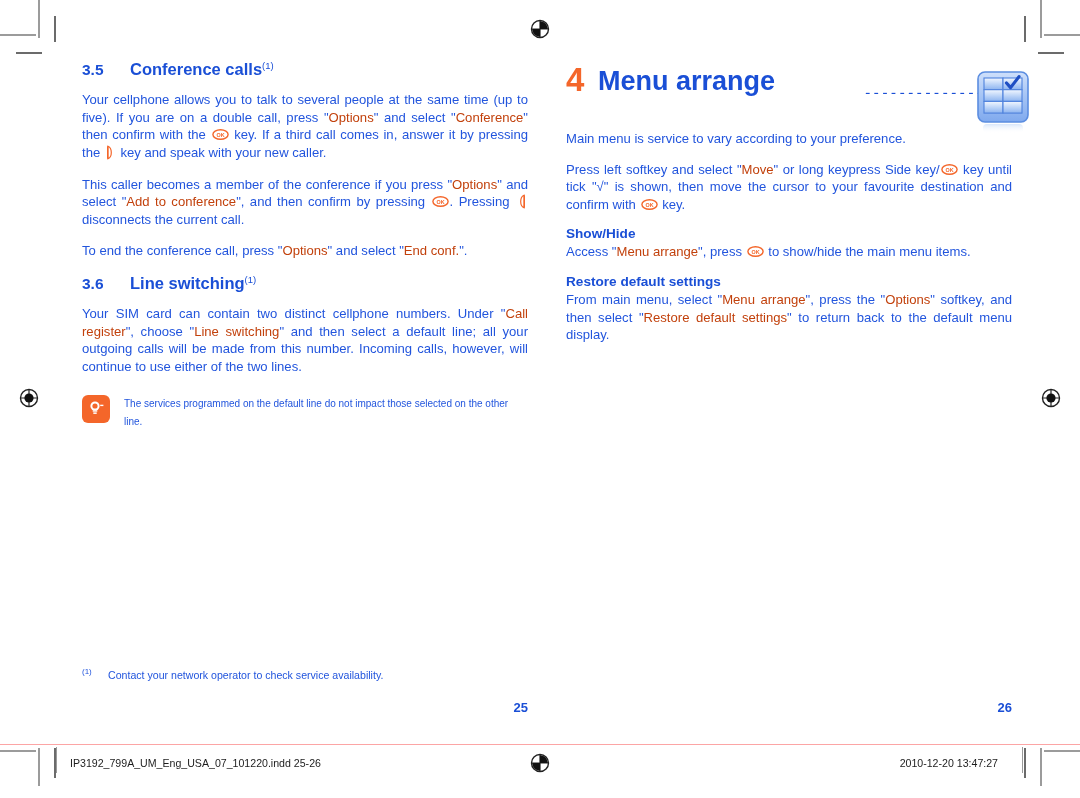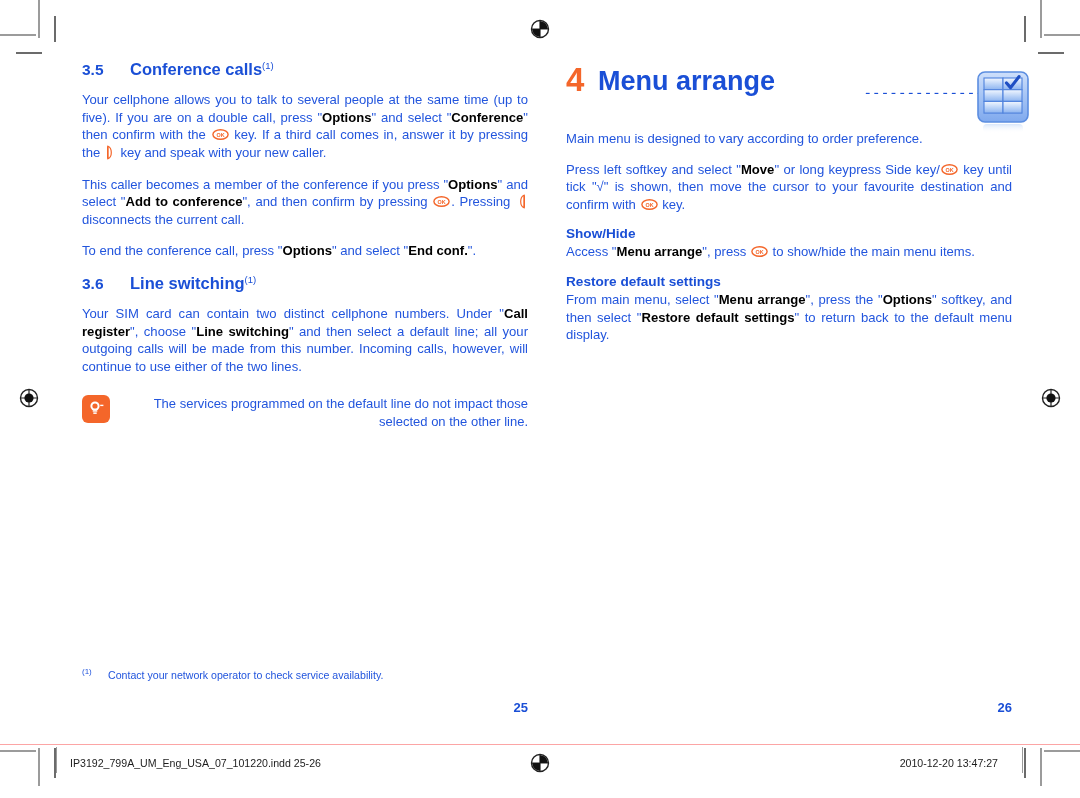--- a/index.html
+++ b/index.html
@@ -57,21 +57,21 @@
 
   p.body {
     color: #2255dd;
     font-size: 13.1px;
     line-height: 17.6px;
     margin: 0 0 14px 0;
     text-align: justify;
     text-justify: inter-word;
   }
   p.body.last { margin-bottom: 0; }
-  p.body b { font-weight: bold; color: #000000; }
+  p.body b { font-weight: normal; color: #c2410c; }
 
   
   .chapter {
     position: relative;
     height: 56px;
     margin: 0 0 14px 0;
   }
   .chapter .cnum {
     position: absolute;
     left: 0; top: 0;
@@ -158,23 +158,22 @@
     width: 28px;
     height: 28px;
     border-radius: 6px;
     background: #f4662a;
     margin-right: 14px;
     position: relative;
   }
   .tip-icon svg { position:absolute; left:5px; top:4px; }
   .tip-text {
     color: #2255dd;
-    font-size: 13px;
+    font-size: 10px;
     line-height: 17.6px;
-    text-align: right;
   }
 
   
   .footnote {
     position: absolute;
     left: 82px;
     top: 665px;
     width: 446px;
     color: #2255dd;
     font-size: 10.6px;
@@ -360,21 +359,21 @@
             <rect x="29" y="19.7" width="19" height="11.7" fill="url(#gCell)"></rect>
             <rect x="10" y="31.4" width="19" height="11.7" fill="url(#gCell)"></rect>
             <rect x="29" y="31.4" width="19" height="11.7" fill="url(#gCell)"></rect>
           </g>
           <path d="M32.5 13 L36.6 17.6 L45 6.6" fill="none" stroke="#1f4fc4" stroke-width="3.2" stroke-linecap="round" stroke-linejoin="round"></path>
           <rect x="9" y="54" width="40" height="9" rx="4" fill="url(#gRef)"></rect>
         </svg>
       </span>
     </div>
 
-    <p class="intro">Main menu is designed to vary according to order preference.</p>
+    <p class="intro">Main menu is service to vary according to your preference.</p>
 
     <div class="block">
       <p class="body last">Press left softkey and select "<b>Move</b>" or long keypress Side key/<span class="key-ok"><svg width="17" height="11" viewBox="0 0 17 11">
               <ellipse cx="8.5" cy="5.5" rx="7.6" ry="4.8" fill="none" stroke="#f4662a" stroke-width="1.4"></ellipse>
               <text x="8.5" y="8" font-family="Liberation Sans, sans-serif" font-size="5.4" font-weight="bold" fill="#f4662a" text-anchor="middle">OK</text>
             </svg></span> key until tick "√" is shown, then move the cursor to your favourite destination and confirm with <span class="key-ok"><svg width="17" height="11" viewBox="0 0 17 11">
               <ellipse cx="8.5" cy="5.5" rx="7.6" ry="4.8" fill="none" stroke="#f4662a" stroke-width="1.4"></ellipse>
               <text x="8.5" y="8" font-family="Liberation Sans, sans-serif" font-size="5.4" font-weight="bold" fill="#f4662a" text-anchor="middle">OK</text>
             </svg></span> key.</p>
     </div>

